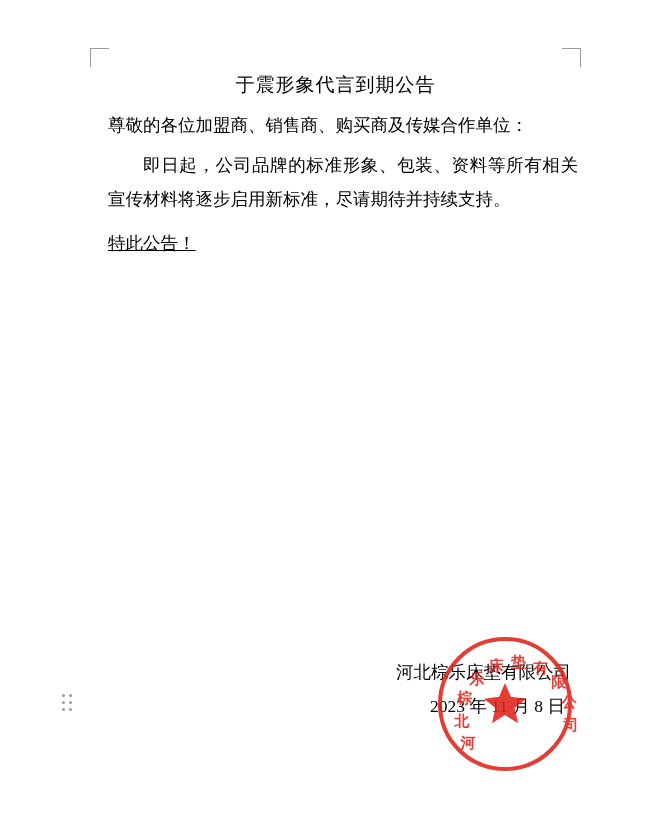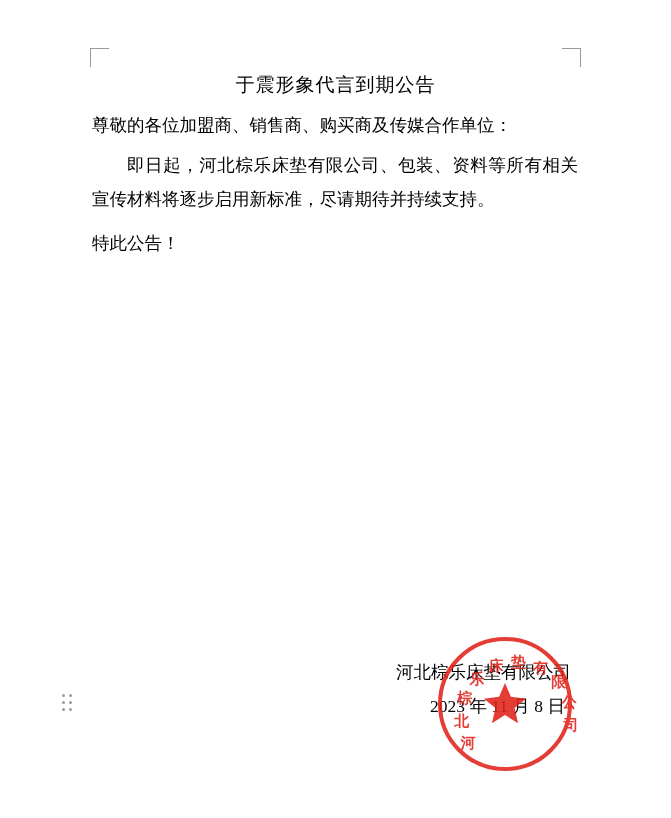--- a/index.html
+++ b/index.html
@@ -53,28 +53,29 @@
     left: 92px;
     top: 108px;
     width: 486px;
     font-size: 17.5px;
     line-height: 34px;
     text-align: justify;
     text-justify: inter-ideograph;
   }
 
   .para {
-    margin: 0 0 6px 0;
+    margin: 0 0 6px 16px;
     text-indent: 0;
   }
   .para.indent {
     text-indent: 2em;
   }
   .para.gap-top {
     margin-top: 10px;
+    text-decoration: underline;
   }
 
   .signature-block {
     position: absolute;
     right: 92px;
     top: 655px;
     width: 260px;
     text-align: right;
     font-size: 17.5px;
     line-height: 34px;
@@ -160,21 +161,21 @@
 
 <div class="page">
 
   <div class="crop-mark crop-tl"></div>
   <div class="crop-mark crop-tr"></div>
 
   <div class="doc-title">于震形象代言到期公告</div>
 
   <div class="body-text">
     <p class="para">尊敬的各位加盟商、销售商、购买商及传媒合作单位：</p>
-    <p class="para indent">即日起，河北棕乐床垫有限公司、包装、资料等所有相关宣传材料将逐步启用新标准，尽请期待并持续支持。</p>
+    <p class="para indent">即日起，公司品牌的标准形象、包装、资料等所有相关宣传材料将逐步启用新标准，尽请期待并持续支持。</p>
     <p class="para gap-top">特此公告！</p>
   </div>
 
   <div class="signature-block">
     <span class="sig-line">河北棕乐床垫有限公司</span>
     <span class="sig-date">2023 年 11 月 8 日</span>
   </div>
 
   <div class="seal">
     <div class="seal-inner"></div>

